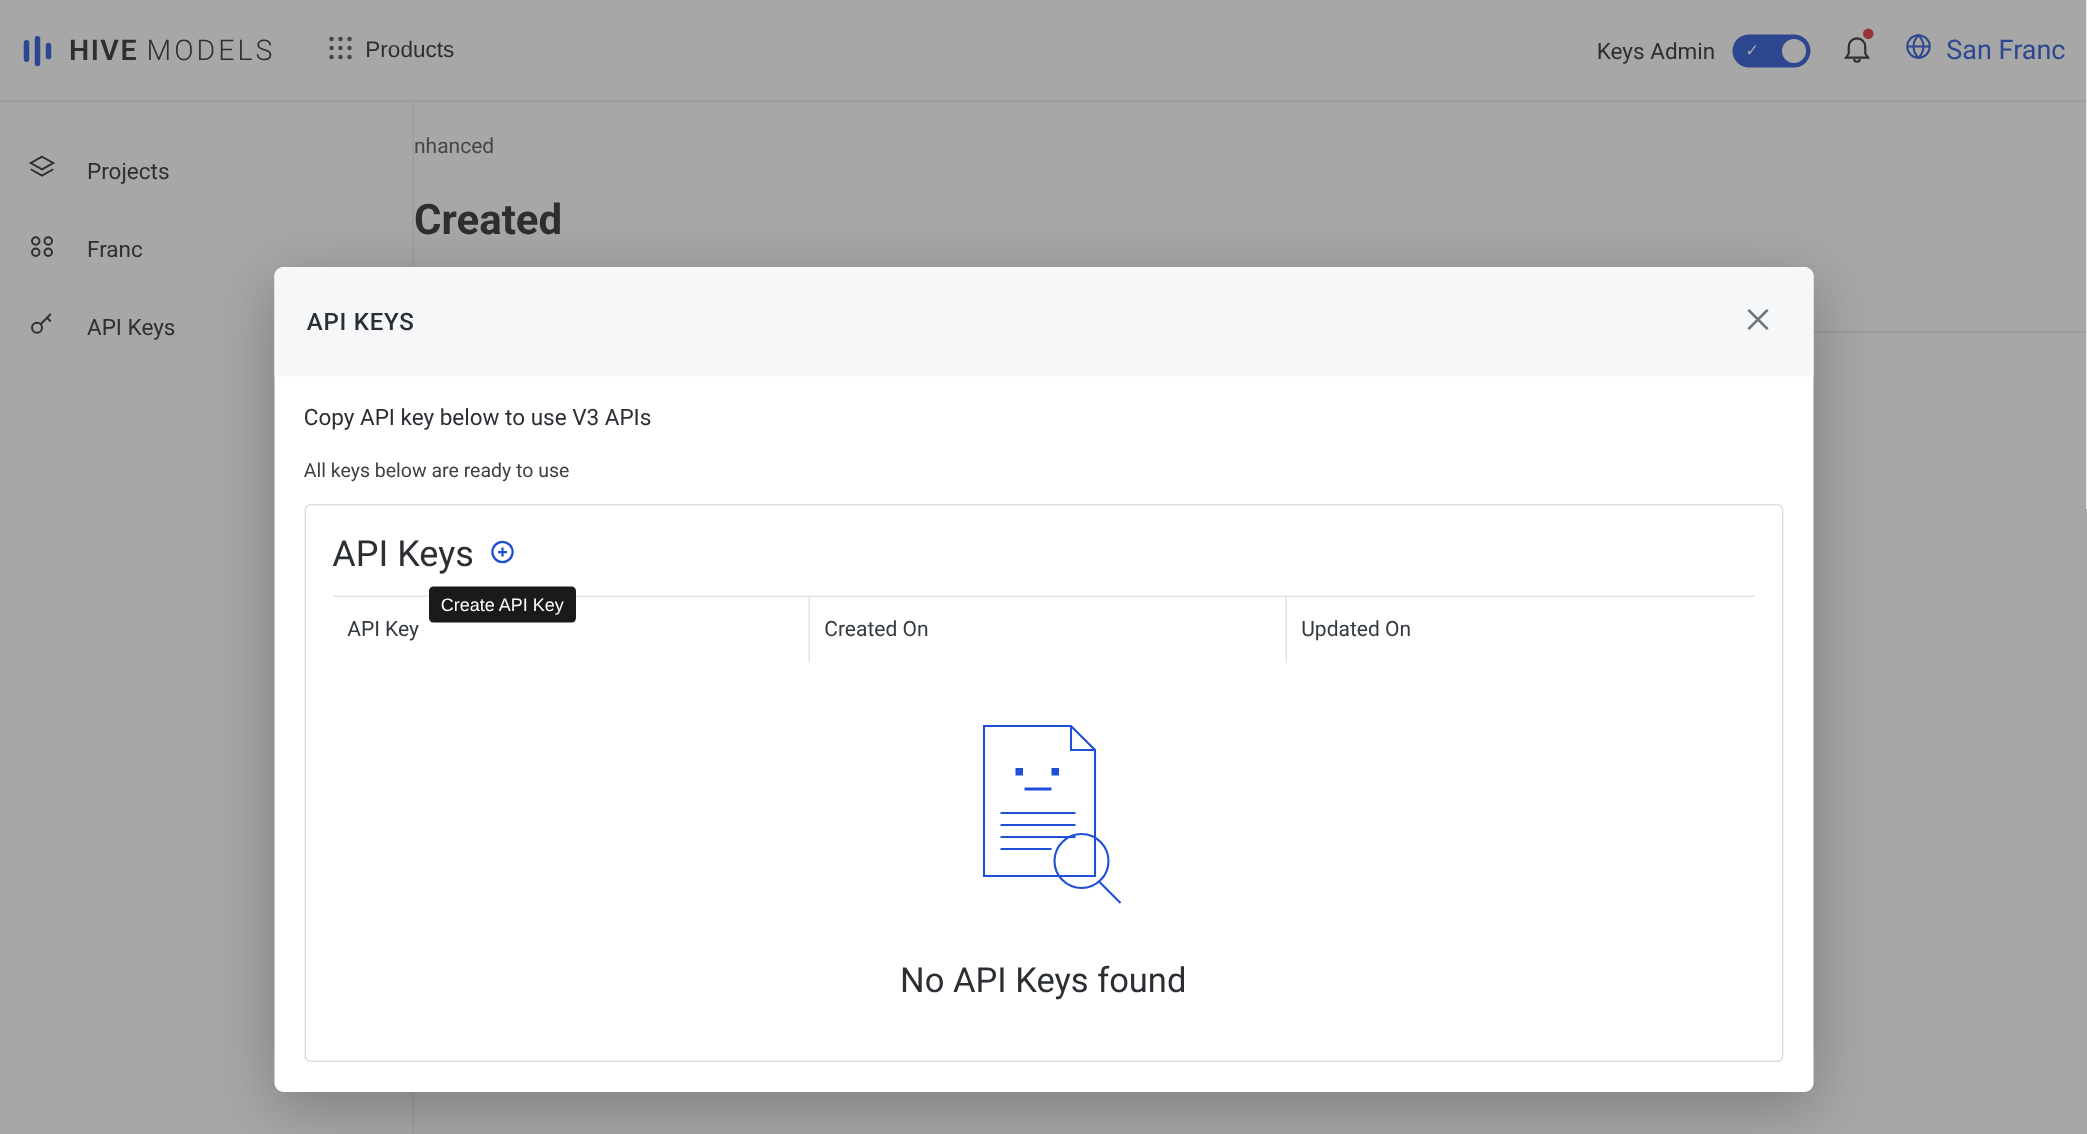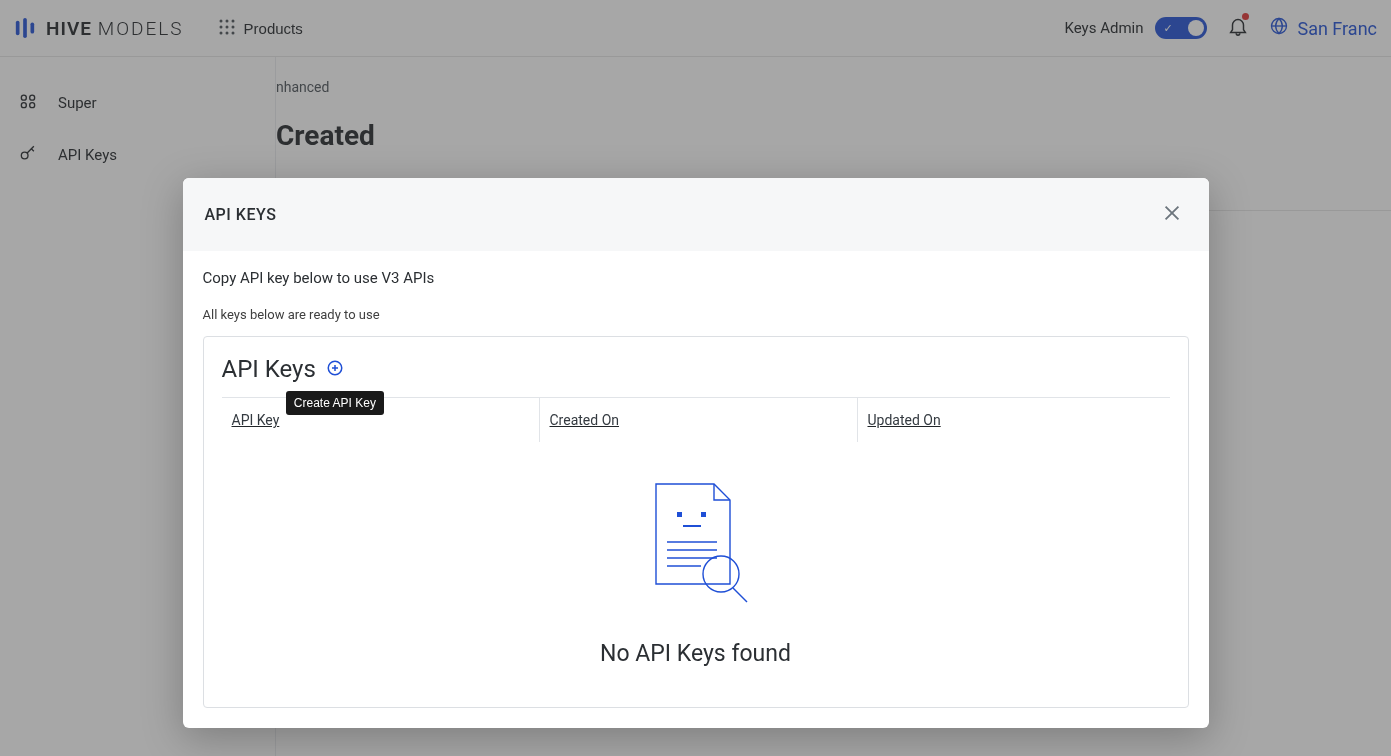--- a/index.html
+++ b/index.html
@@ -8,21 +8,21 @@
     width: 1391px;
     height: 756px;
     overflow: hidden;
     position: relative;
     background: #fff;
     color: #212529;
   }
 
   
   .topbar {
-    height: 57px;
+    height: 68px;
     display: flex;
     align-items: center;
     padding: 0 14px 0 10px;
     border-bottom: 1px solid #e5e5e5;
     gap: 16px;
   }
   .brand {
     display: flex;
     align-items: center;
     gap: 10px;
@@ -109,21 +109,21 @@
     background:none; border:none; cursor:pointer; padding:0; display:flex;
     color:#1f4fd6; position:relative;
   }
   .tooltip {
     position:absolute; top:32px; left:-40px;
     background:#1a1a1a; color:#fff; font-size:12px;
     padding:5px 8px; border-radius:3px; white-space:nowrap;
   }
 
   .keys-table { width: calc(100% - 36px); margin: 0 18px; border-top:1px solid #e1e4e8; }
-  .keys-table-row { display:flex;text-decoration:underline; }
+  .keys-table-row { display:flex; }
   .keys-table-row.header .cell {
     padding: 14px 10px; font-size:14px; color:#343a40; border-right:1px solid #e1e4e8;
   }
   .keys-table-row.header .cell:last-child { border-right:none; }
   .cell.c1 { flex: 0 0 318px; }
   .cell.c2 { flex: 0 0 318px; }
   .cell.c3 { flex: 1; }
 
   .empty-state {
     display:flex; flex-direction:column; align-items:center;
@@ -199,27 +199,37 @@
         <span>San Franc</span>
       </div>
     </div>
   </div>
 
   <div class="layout">
     <div class="sidebar">
       <div class="sidebar-item">
         <span>
           <svg width="20" height="20" viewBox="0 0 24 24" fill="none" stroke="#212529" stroke-width="1.6">
+            <path d="M12 3l9 5-9 5-9-5 9-5z"></path>
+            <path d="M3 13l9 5 9-5"></path>
+            <path d="M3 18l9 5 9-5" opacity="0"></path>
+          </svg>
+        </span>
+        <span>Projects</span>
+      </div>
+      <div class="sidebar-item">
+        <span>
+          <svg width="20" height="20" viewBox="0 0 24 24" fill="none" stroke="#212529" stroke-width="1.6">
             <circle cx="7" cy="8" r="3"></circle>
               <circle cx="17" cy="8" r="3"></circle>
             <circle cx="7" cy="17" r="3"></circle>
               <circle cx="17" cy="17" r="3"></circle>
           </svg>
         </span>
-        <span>Super</span>
+        <span>Franc</span>
       </div>
       <div class="sidebar-item">
         <span>
           <svg width="20" height="20" viewBox="0 0 24 24" fill="none" stroke="#212529" stroke-width="1.6">
             <circle cx="8" cy="15" r="4"></circle>
             <path d="M11 12l8-8"></path>
             <path d="M16 7l3 3"></path>
           </svg>
         </span>
         <span>API Keys</span>

